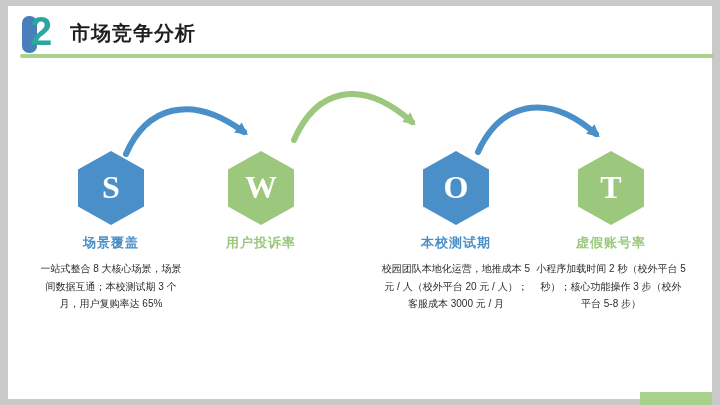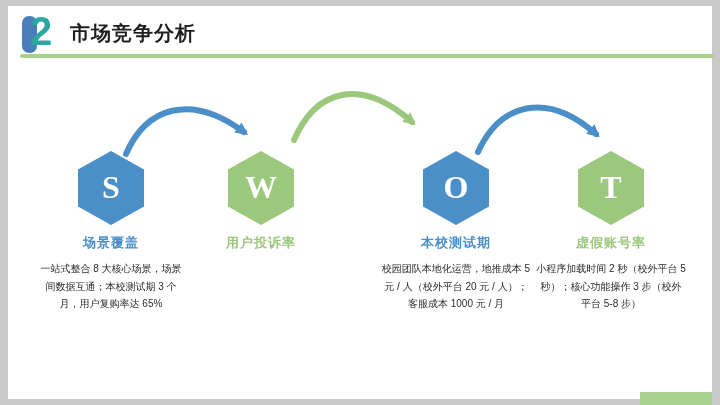--- a/index.html
+++ b/index.html
@@ -126,21 +126,21 @@
         <span class="hex-letter">W</span>
       </div>
       <div class="swot-label">用户投诉率</div>
     </div>
 
     <div class="swot-col col-2 c-blue">
       <div class="hex">
         <span class="hex-letter">O</span>
       </div>
       <div class="swot-label">本校测试期</div>
-      <div class="swot-desc">校园团队本地化运营，地推成本 5 元 / 人（校外平台 20 元 / 人）；客服成本 1000 元 / 月</div>
+      <div class="swot-desc">校园团队本地化运营，地推成本 5 元 / 人（校外平台 20 元 / 人）；客服成本 3000 元 / 月</div>
     </div>
 
     <div class="swot-col col-3 c-green">
       <div class="hex">
         <span class="hex-letter">T</span>
       </div>
       <div class="swot-label">虚假账号率</div>
       <div class="swot-desc">小程序加载时间 2 秒（校外平台 5 秒）；核心功能操作 3 步（校外平台 5-8 步）</div>
     </div>
 

